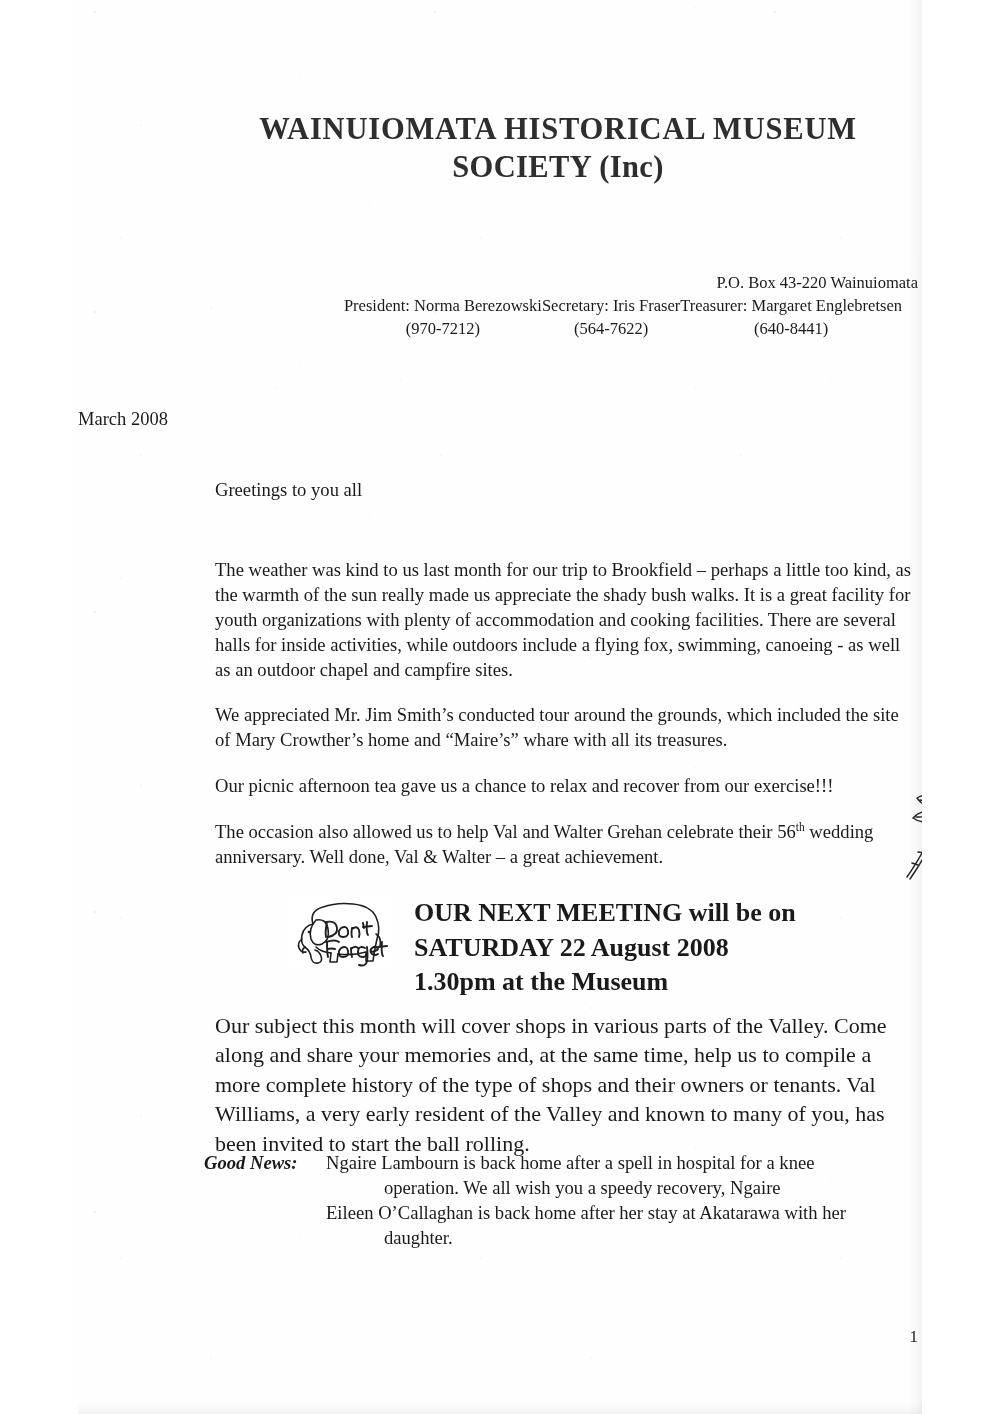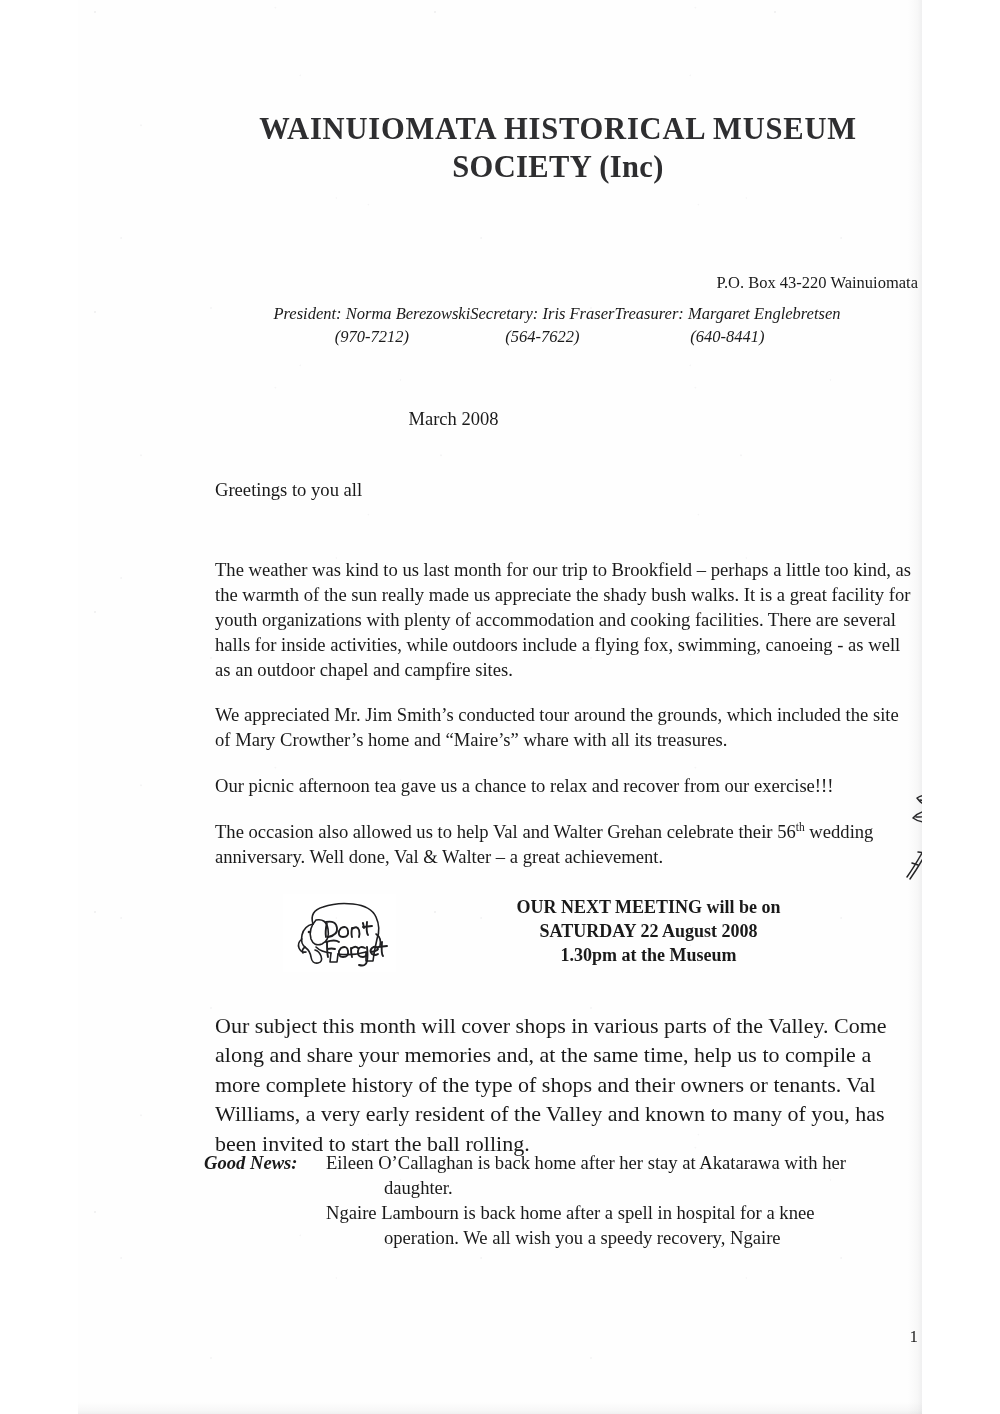--- a/index.html
+++ b/index.html
@@ -94,40 +94,38 @@
     width: 720px;
     font-size: 16.5px;
     line-height: 1.36;
   }
   .po-box {
     text-align: right;
     padding-left: 46px;
   }
   .officers {
     display: flex;
-    justify-content: center;
+    justify-content: flex-end;
     padding: 0 16px 0 14px;
-    margin-top: 9px;
-    font-style: italic;
+    margin-top: 1px;
   }
   .officer {
     text-align: center;
     white-space: nowrap;
   }
   .officer .phone { display: block; }
 
   
   .date-line {
     position: absolute;
     left: 0;
     top: 409px;
     width: 727px;
-    text-align: center;
+    text-align: left;
     font-size: 18.5px;
-    margin-left: 12px;
   }
 
   
   .body-text {
     position: absolute;
     left: 137px;
     top: 478px;
     width: 700px;
     font-size: 18.6px;
     line-height: 1.34;
@@ -149,23 +147,22 @@
   .elephant-box {
     width: 113px;
     height: 78px;
     flex: 0 0 auto;
     background: #ffffff;
     margin-top: 1px;
   }
   .elephant-box svg { display: block; }
   .meeting-text {
     flex: 1 1 auto;
-    text-align: center;
     font-weight: bold;
-    font-size: 18px;
+    font-size: 26px;
     line-height: 1.33;
     padding-left: 18px;
     padding-top: 3px;
     white-space: nowrap;
   }
 
   
   .lower-body {
     position: absolute;
     left: 137px;
@@ -393,26 +390,26 @@
 
   <div class="lower-body">
     <p class="para">Our subject this month will cover shops in various parts of the Valley.    Come along and share your memories and, at the same time, help us to compile a more complete history of the type of shops and their owners or tenants.   Val Williams, a very early resident of the Valley and known to many of you, has been invited to start the ball rolling.</p>
   </div>
 
   <div class="good-news">
     <div class="gn-row">
       <div class="gn-label">Good News:</div>
       <div class="gn-items">
         <p class="gn-item">
+          <span>Ngaire Lambourn is back home after a spell in hospital for a knee</span>
+          <span class="gn-indent">operation.    We all wish you a speedy recovery, Ngaire</span>
+        </p>
+        <p class="gn-item">
           <span>Eileen O’Callaghan is back home after her stay at Akatarawa with her</span>
           <span class="gn-indent">daughter.</span>
-        </p>
-        <p class="gn-item">
-          <span>Ngaire Lambourn is back home after a spell in hospital for a knee</span>
-          <span class="gn-indent">operation.    We all wish you a speedy recovery, Ngaire</span>
         </p>
       </div>
     </div>
   </div>
 
   <div class="page-number">1</div>
 
   <div class="scan-noise"></div>
   <div class="edge-shadow"></div>
   <div class="edge-shadow-bottom"></div>

